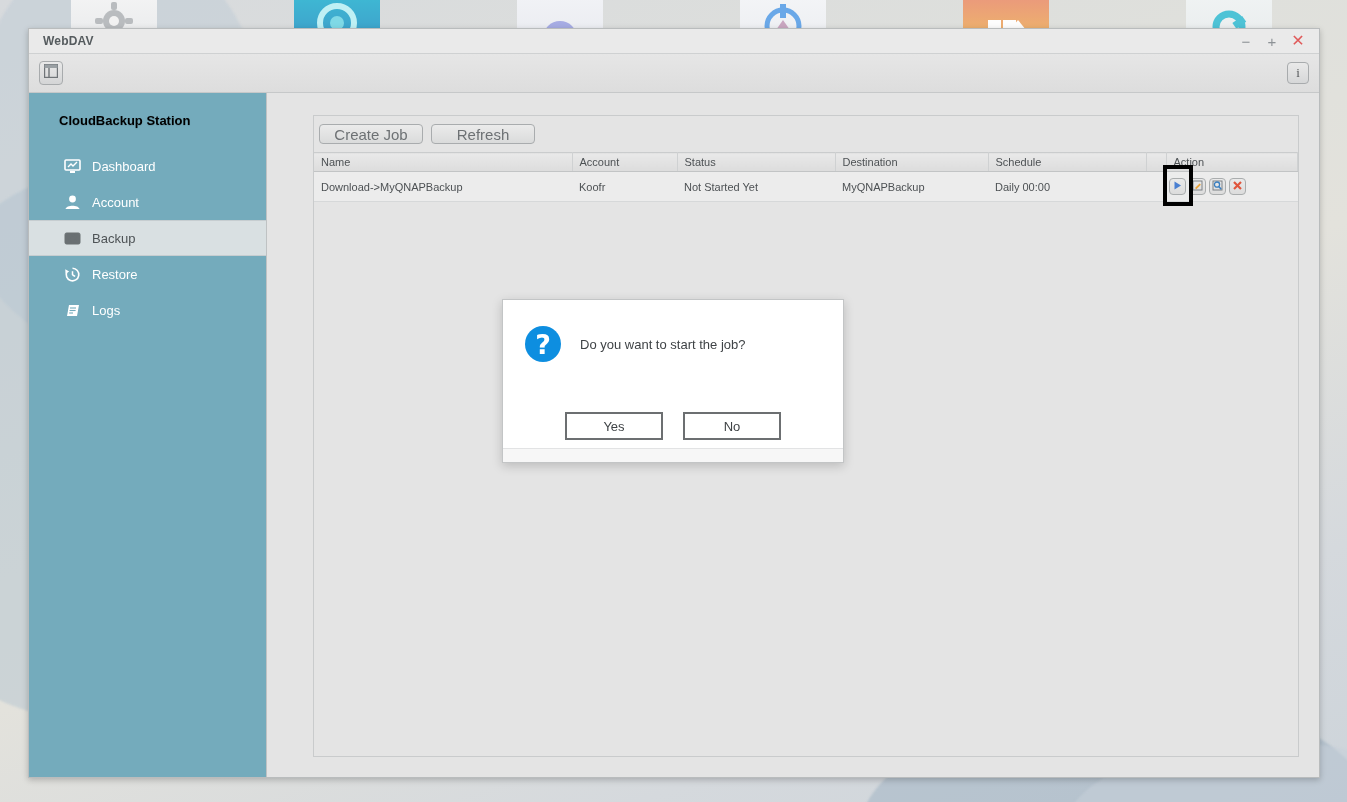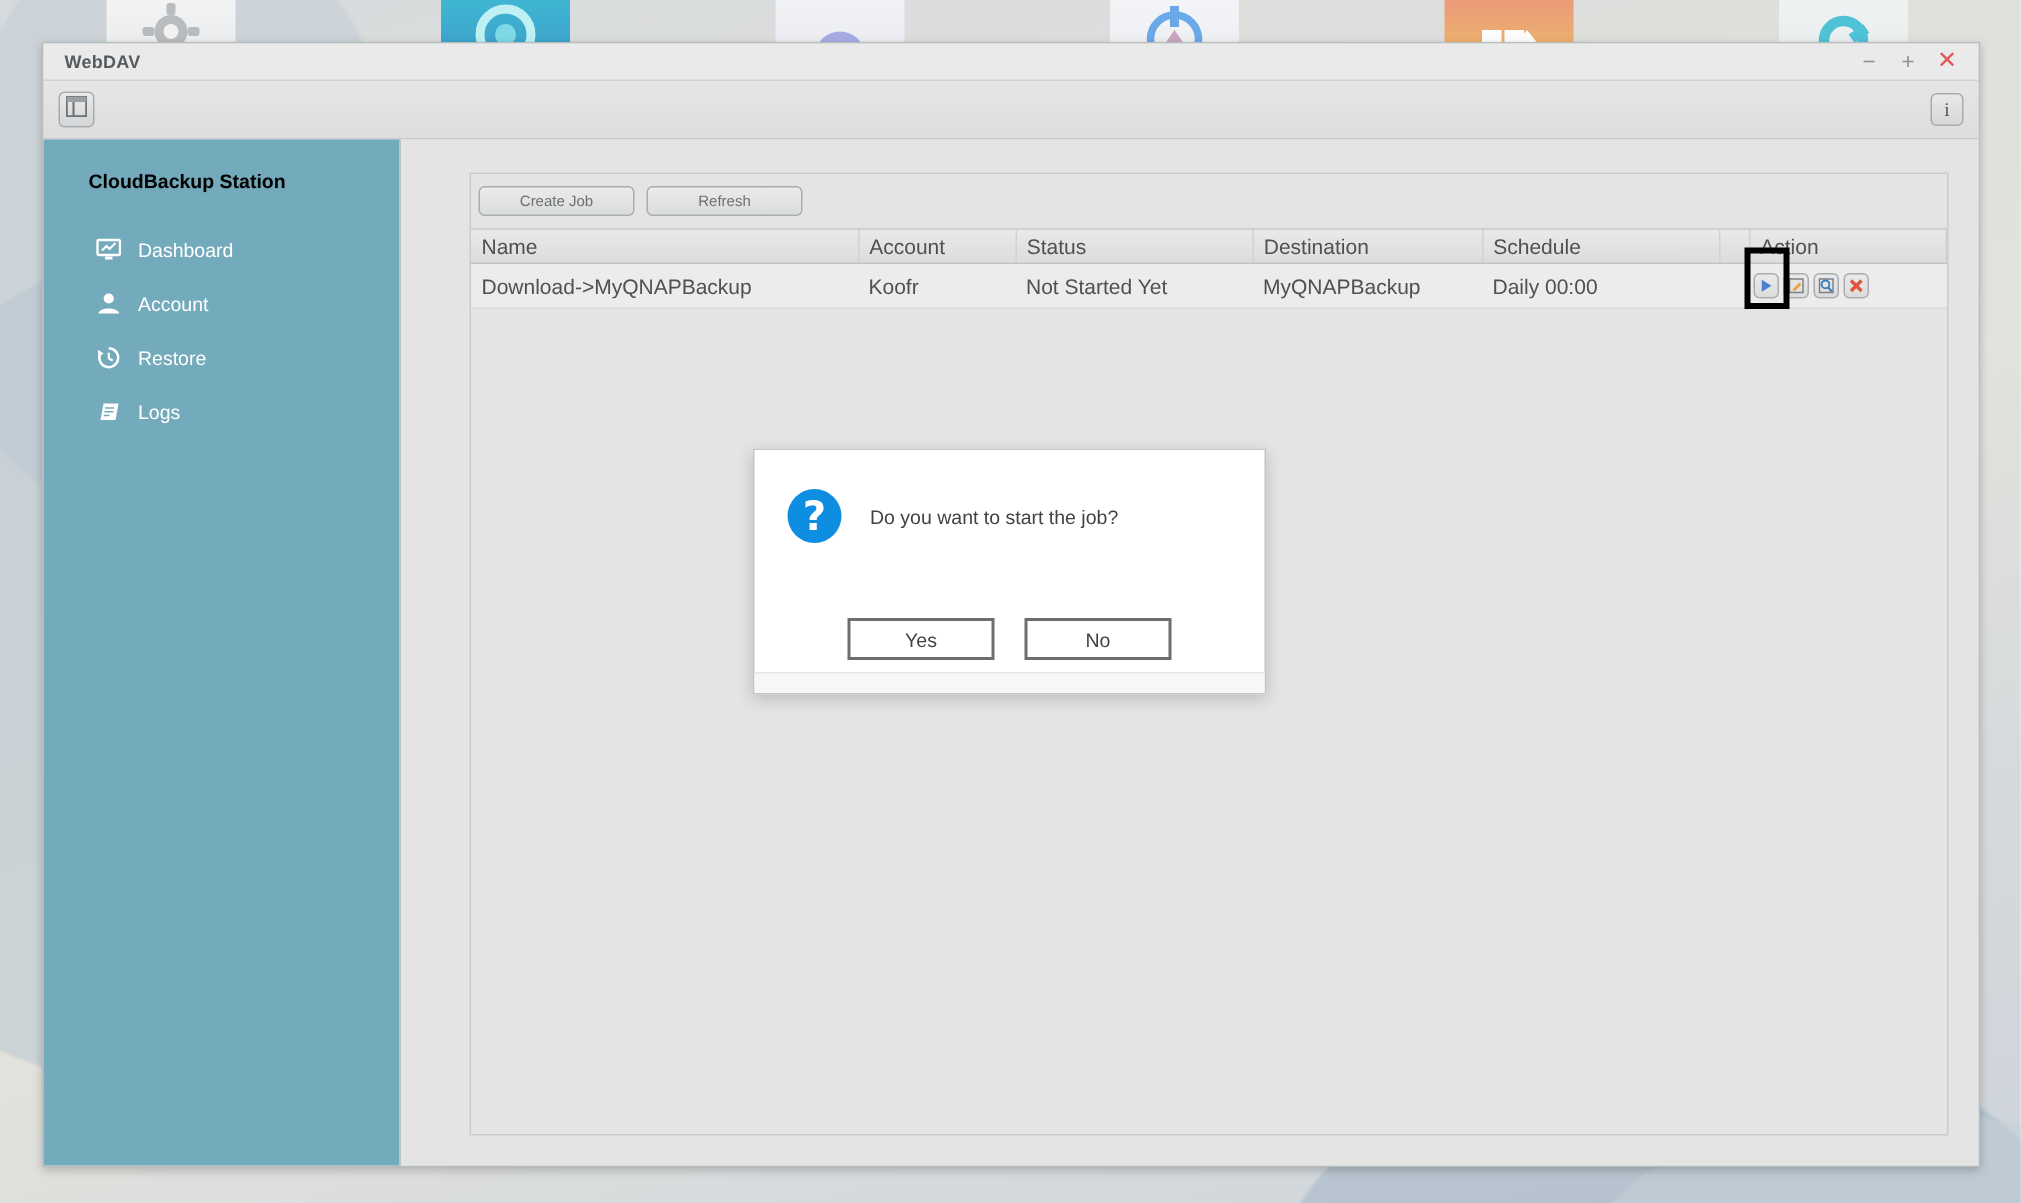--- a/index.html
+++ b/index.html
@@ -177,28 +177,28 @@
   #btnbar {
     padding: 0 0 8px 5px;
     display: flex; gap: 8px;
   }
   .gbtn {
     width: 104px; height: 20px;
     border: 1px solid #a9acae;
     border-radius: 4px;
     background: linear-gradient(180deg, #ebebeb 0%, #dadbdb 100%);
     font-family: "Liberation Sans", sans-serif;
-    font-size: 10px; color: #6d7174;
+    font-size: 15px; color: #6d7174;
     cursor: pointer;
   }
 
   table#job-table {
     width: 100%;
     border-collapse: collapse;
-    font-size: 14px;
+    font-size: 11px;
   }
   table#job-table thead th {
     background: linear-gradient(180deg, #e9e9e9 0%, #dcdcdc 100%);
     border-top: 1px solid #cacccd;
     border-bottom: 1px solid #c2c4c5;
     border-right: 1px solid #cfd1d2;
     color: #4d5154;
     font-weight: normal;
     text-align: left;
     padding: 3px 0 3px 7px;
@@ -407,20 +407,30 @@
         <div class="nav-item">
           <span class="nav-icon">
             <svg width="17" height="17" viewBox="0 0 17 17">
               <circle cx="8.5" cy="5" r="3.4" fill="#ffffff"></circle>
               <path d="M1.5 15 C2.5 10.5 14.5 10.5 15.5 15 Z" fill="#ffffff"></path>
             </svg>
           </span>
           <span>Account</span>
         </div>
 
+        <div class="nav-item active">
+          <span class="nav-icon">
+            <svg width="17" height="17" viewBox="0 0 17 17">
+              <rect x="1" y="3" width="15" height="11" rx="1.5" fill="#6a7073"></rect>
+              <path d="M8.5 5.5 a3.4 3.4 0 1 1 -3 1.8" fill="none" stroke="#d9e0e2" stroke-width="1.5"></path>
+              <polygon points="11.5,4 12.5,7 9.5,6.4" fill="#d9e0e2"></polygon>
+            </svg>
+          </span>
+          <span>Backup</span>
+        </div>
 
         <div class="nav-item">
           <span class="nav-icon">
             <svg width="17" height="17" viewBox="0 0 17 17">
               <path d="M8.5 2.2 a6.3 6.3 0 1 1 -5.6 3.4" fill="none" stroke="#ffffff" stroke-width="1.6"></path>
               <polygon points="1.2,3.2 5.2,5.6 1.6,7.4" fill="#ffffff"></polygon>
               <line x1="8.5" y1="5.2" x2="8.5" y2="9" stroke="#ffffff" stroke-width="1.5"></line>
               <line x1="8.5" y1="9" x2="11.2" y2="10.4" stroke="#ffffff" stroke-width="1.5"></line>
             </svg>
           </span>

